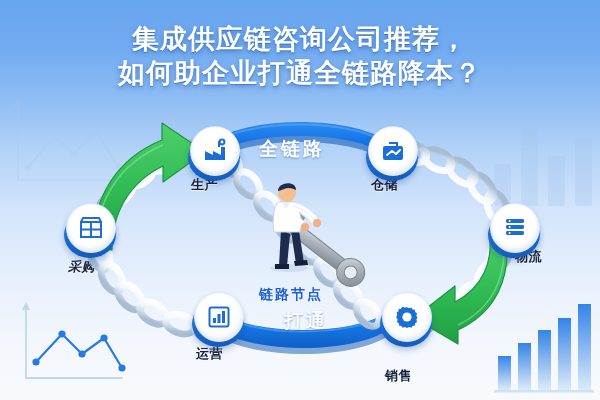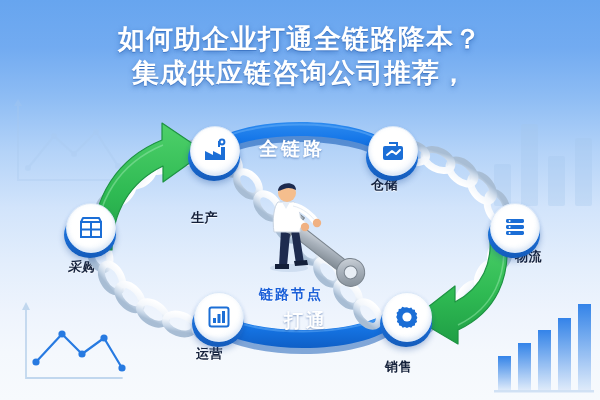--- a/index.html
+++ b/index.html
@@ -61,24 +61,24 @@
 
   
   #node-caigou{left:64px;top:203px;}
   #node-shengchan{left:188px;top:126px;}
   #node-cangchu{left:366px;top:126px;}
   #node-wuliu{left:488px;top:203px;}
   #node-xiaoshou{left:380px;top:292px;}
   #node-yunying{left:192px;top:292px;}
 
   #label-caigou{left:68px;top:258px;font-style:italic;}
-  #label-shengchan{left:191px;top:176px;margin-top:33px;}
+  #label-shengchan{left:191px;top:176px;}
   #label-cangchu{left:371px;top:176px;font-family:Liberation Serif, serif;}
   #label-wuliu{left:515px;top:248px;}
-  #label-xiaoshou{left:385px;top:330px;margin-top:28px;}
+  #label-xiaoshou{left:385px;top:339px;margin-top:28px;}
   #label-yunying{left:196px;top:345px;text-align:right;}
   .banner-text{
     position:absolute;font-size:19px;font-weight:bold;color:#fff;
     letter-spacing:3px;white-space:nowrap;
     text-shadow:0 1px 2px rgba(12,60,140,.45);
     z-index:28;
     text-align:right;
   }
   #banner-top-text{left:259px;top:136px;}
   #banner-bottom-text{left:268px;top:308px;margin-left:16px;}
@@ -140,22 +140,22 @@
       <rect x="6" y="60" width="13" height="34"></rect>
       <rect x="26" y="47" width="13" height="47"></rect>
       <rect x="46" y="34" width="13" height="60"></rect>
       <rect x="66" y="22" width="13" height="72"></rect>
       <rect x="86" y="8" width="13" height="86"></rect>
     </g>
     <rect x="2" y="94" width="100" height="2.5" fill="#cfe0f4"></rect>
   </svg>
 
   <div class="title-wrap">
+    <div class="title-line">集成供应链咨询公司推荐，</div>
     <div class="title-line">如何助企业打通全链路降本？</div>
-    <div class="title-line">集成供应链咨询公司推荐，</div>
   </div>
 
   <svg class="diagram" viewBox="0 0 600 400">
     <defs>
       <linearGradient id="chainG" x1="0" y1="0" x2="0.35" y2="1">
         <stop offset="0%" stop-color="#ffffff"></stop>
         <stop offset="45%" stop-color="#f2f6fb"></stop>
         <stop offset="78%" stop-color="#c9d8e9"></stop>
         <stop offset="100%" stop-color="#a8bdd4"></stop>
       </linearGradient>

